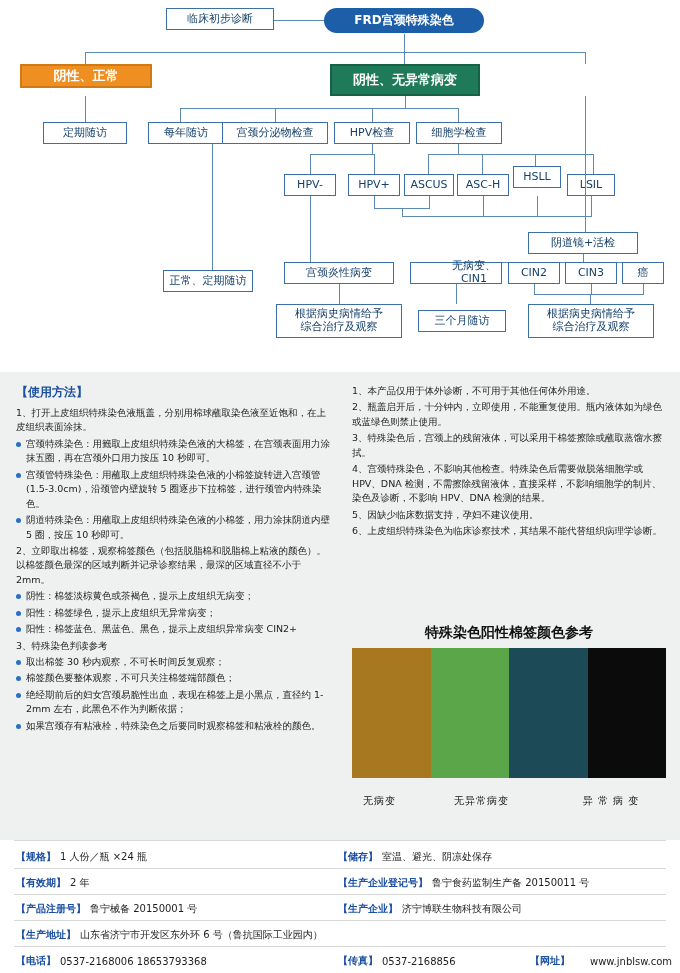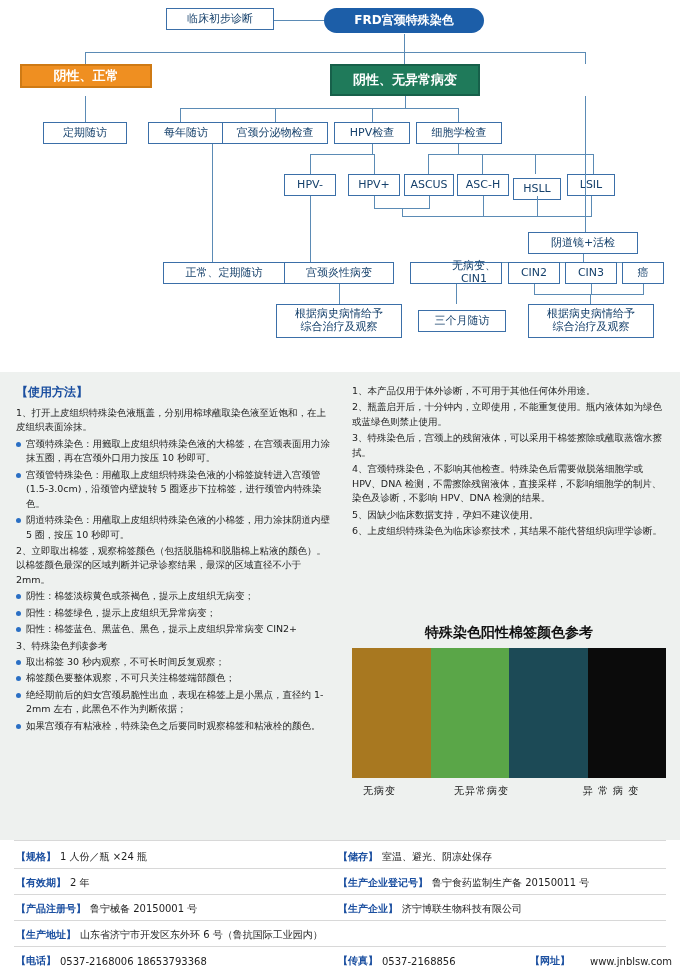--- a/index.html
+++ b/index.html
@@ -24,21 +24,21 @@
   .panel-inner{position:relative;width:680px;height:601px;}
   .col{position:absolute;box-sizing:border-box;}
   .sec-title{color:#1b4fa0;font-weight:bold;font-size:12px;margin-bottom:5px;}
   .txt{font-size:9.5px;line-height:1.52;color:#1d1d1d;}
   .txt p{margin:0 0 2px 0;}
   .bullet{position:relative;padding-left:10px;}
   .bullet:before{content:"";position:absolute;left:0;top:5px;width:5px;height:5px;border-radius:50%;background:#2a6fc4;}
   .swatch-title{text-align:center;color:#111;font-weight:bold;font-size:14px;margin-bottom:6px;}
   .swatches{display:flex;width:100%;height:130px;}
   .swatches div{flex:1;}
-  .sw-labels{display:flex;width:100%;margin-top:6px;gap:47px;}
+  .sw-labels{display:flex;width:100%;margin-top:16px;gap:47px;}
   .sw-labels span{flex:1;text-align:center;font-size:10px;color:#111;letter-spacing:1px;}
 
   
   .footer{position:absolute;left:0;top:840px;width:680px;height:133px;background:#ffffff;font-size:10px;}
   .frow{position:absolute;display:flex;align-items:center;}
   .tag{color:#1b4fa0;font-weight:bold;white-space:nowrap;}
   .fval{color:#1d1d1d;margin-left:4px;white-space:nowrap;}
   .fline{position:absolute;left:14px;width:652px;height:1px;background:#d8d8d8;}
 </style>
 </head>
@@ -84,21 +84,21 @@
   <div class="ln hln" style="left:428px;top:154px;width:165px;"></div>
   <div class="ln vln" style="left:428px;top:154px;height:20px;"></div>
   <div class="ln vln" style="left:482px;top:154px;height:20px;"></div>
   <div class="ln vln" style="left:535px;top:154px;height:20px;"></div>
   <div class="ln vln" style="left:593px;top:154px;height:20px;"></div>
 
   <div class="node box" style="left:284px;top:174px;width:52px;height:22px;">HPV-</div>
   <div class="node box" style="left:348px;top:174px;width:52px;height:22px;">HPV+</div>
   <div class="node box" style="left:404px;top:174px;width:50px;height:22px;">ASCUS</div>
   <div class="node box" style="left:457px;top:174px;width:52px;height:22px;">ASC-H</div>
-  <div class="node box" style="left:513px;top:178px;width:48px;height:22px;">HSLL</div>
+  <div class="node box" style="left:513px;top:166px;width:48px;height:22px;">HSLL</div>
   <div class="node box" style="left:567px;top:174px;width:48px;height:22px;">LSIL</div>
 
   <div class="ln vln" style="left:374px;top:196px;height:12px;"></div>
   <div class="ln vln" style="left:429px;top:196px;height:12px;"></div>
   <div class="ln vln" style="left:483px;top:196px;height:20px;"></div>
   <div class="ln vln" style="left:537px;top:196px;height:20px;"></div>
   <div class="ln vln" style="left:591px;top:196px;height:20px;"></div>
   <div class="ln hln" style="left:374px;top:208px;width:56px;"></div>
   <div class="ln vln" style="left:402px;top:208px;height:8px;"></div>
   <div class="ln hln" style="left:402px;top:216px;width:190px;"></div>
@@ -110,21 +110,21 @@
   <div class="ln vln" style="left:583px;top:254px;height:8px;"></div>
   <div class="ln hln" style="left:455px;top:262px;width:190px;"></div>
   <div class="ln vln" style="left:455px;top:262px;height:12px;"></div>
   <div class="ln vln" style="left:530px;top:262px;height:12px;"></div>
   <div class="ln vln" style="left:583px;top:262px;height:12px;"></div>
   <div class="ln vln" style="left:645px;top:262px;height:12px;"></div>
 
   <div class="ln vln" style="left:310px;top:196px;height:78px;"></div>
   <div class="ln vln" style="left:212px;top:144px;height:130px;"></div>
 
-  <div class="node box" style="left:163px;top:262px;width:122px;height:22px;">正常、定期随访</div>
+  <div class="node box" style="left:163px;top:270px;width:90px;height:22px;">正常、定期随访</div>
   <div class="node box" style="left:284px;top:262px;width:110px;height:22px;">宫颈炎性病变</div>
   <div class="node box" style="left:410px;top:262px;width:92px;height:22px;padding-left:36px;">无病变、CIN1</div>
   <div class="node box" style="left:508px;top:262px;width:52px;height:22px;">CIN2</div>
   <div class="node box" style="left:565px;top:262px;width:52px;height:22px;">CIN3</div>
   <div class="node box" style="left:622px;top:262px;width:42px;height:22px;">癌</div>
 
   <div class="ln vln" style="left:339px;top:284px;height:20px;"></div>
   <div class="ln vln" style="left:456px;top:284px;height:20px;"></div>
   <div class="ln vln" style="left:534px;top:284px;height:10px;"></div>
   <div class="ln vln" style="left:591px;top:284px;height:10px;"></div>

